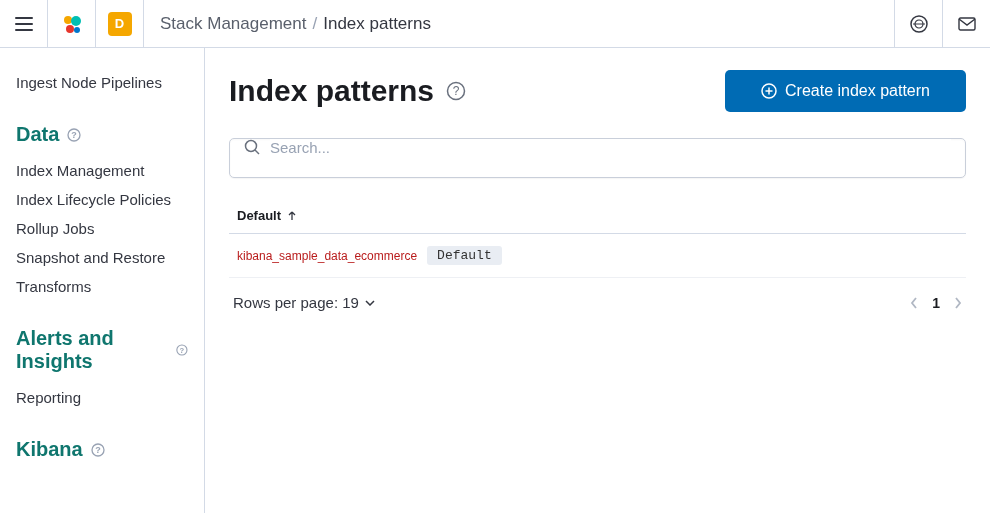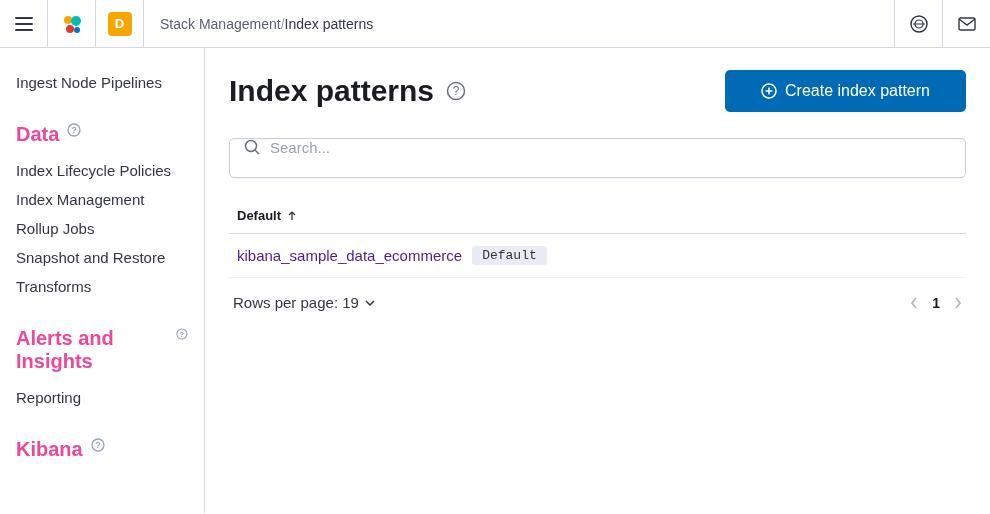--- a/index.html
+++ b/index.html
@@ -58,22 +58,23 @@
       align-items: center;
       justify-content: center;
       color: #fff;
       font-weight: 600;
       font-size: 13px;
     }
     .breadcrumbs {
       padding: 0 16px;
       display: flex;
       align-items: center;
+      gap: 6px;
       color: #5a606c;
-      font-size: 14px;
+      font-size: 17px;
     }
     .breadcrumb-current {
       color: #343741;
     }
     .breadcrumb-sep {
       color: #98a2b3;
     }
     .topbar-right {
       margin-left: auto;
       display: flex;
@@ -103,22 +104,23 @@
       color: #343741;
       font-size: 15px;
       cursor: pointer;
     }
     .side-section {
       margin-top: 26px;
       padding: 0 16px 10px;
       font-size: 20px;
       font-weight: 600;
       display: flex;
+      align-items: center;
       gap: 8px;
-      color: #ec4899;
+      color: #0f766e;
     }
     .main {
       flex: 1;
       padding: 22px 24px;
       position: relative;
     }
     .page-header {
       display: flex;
       align-items: center;
       justify-content: space-between;
@@ -178,22 +180,22 @@
       color: #1a1c21;
     }
     .table-row {
       padding: 12px 8px;
       border-bottom: 1px solid #eef0f4;
       display: flex;
       align-items: center;
       gap: 10px;
     }
     .pattern-link {
-      color: #4c1d95;
-      font-size: 15px;
+      color: #b91c1c;
+      font-size: 12px;
       cursor: pointer;
     }
     .default-badge {
       background: #e9edf3;
       color: #333;
       padding: 2px 10px;
       border-radius: 3px;
       font-size: 13px;
       font-family: Liberation Mono, monospace;
     }
@@ -289,22 +291,22 @@
   <div class="sidebar">
     <div class="side-item">Ingest Node Pipelines</div>
 
     <div class="side-section">
       <span>Data</span>
       <svg width="14" height="14" viewBox="0 0 14 14" style="cursor:pointer;">
         <circle cx="7" cy="7" r="6" fill="none" stroke="#98a2b3" stroke-width="1.3"></circle>
         <text x="7" y="10" text-anchor="middle" font-size="9" fill="#98a2b3">?</text>
       </svg>
     </div>
+    <div class="side-item">Index Management</div>
     <div class="side-item">Index Lifecycle Policies</div>
-    <div class="side-item">Index Management</div>
     <div class="side-item">Rollup Jobs</div>
     <div class="side-item">Snapshot and Restore</div>
     <div class="side-item">Transforms</div>
 
     <div class="side-section">
       <span>Alerts and Insights</span>
       <svg width="14" height="14" viewBox="0 0 14 14" style="cursor:pointer;">
         <circle cx="7" cy="7" r="6" fill="none" stroke="#98a2b3" stroke-width="1.3"></circle>
         <text x="7" y="10" text-anchor="middle" font-size="9" fill="#98a2b3">?</text>
       </svg>

